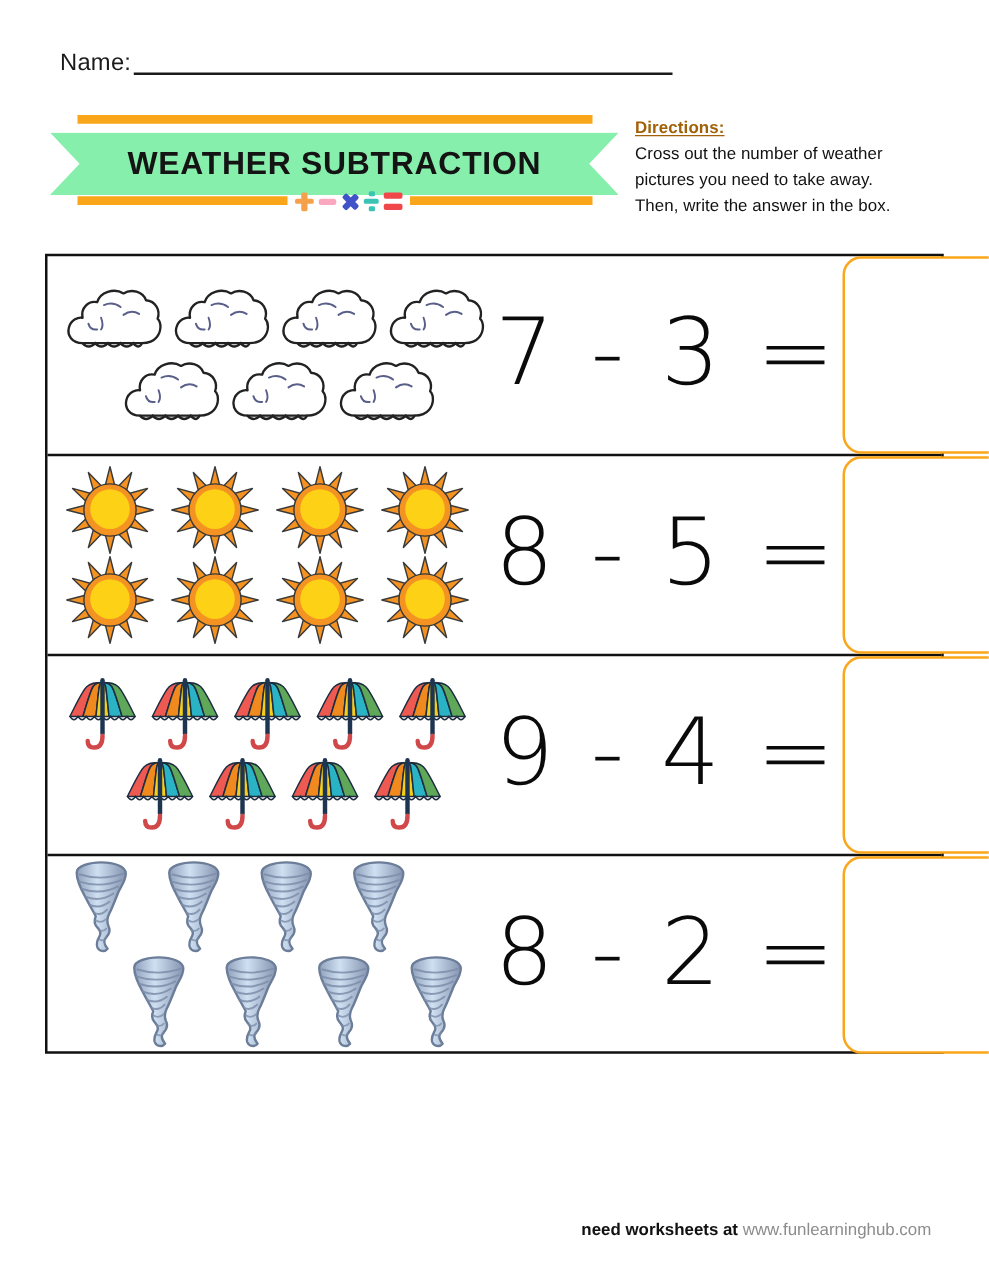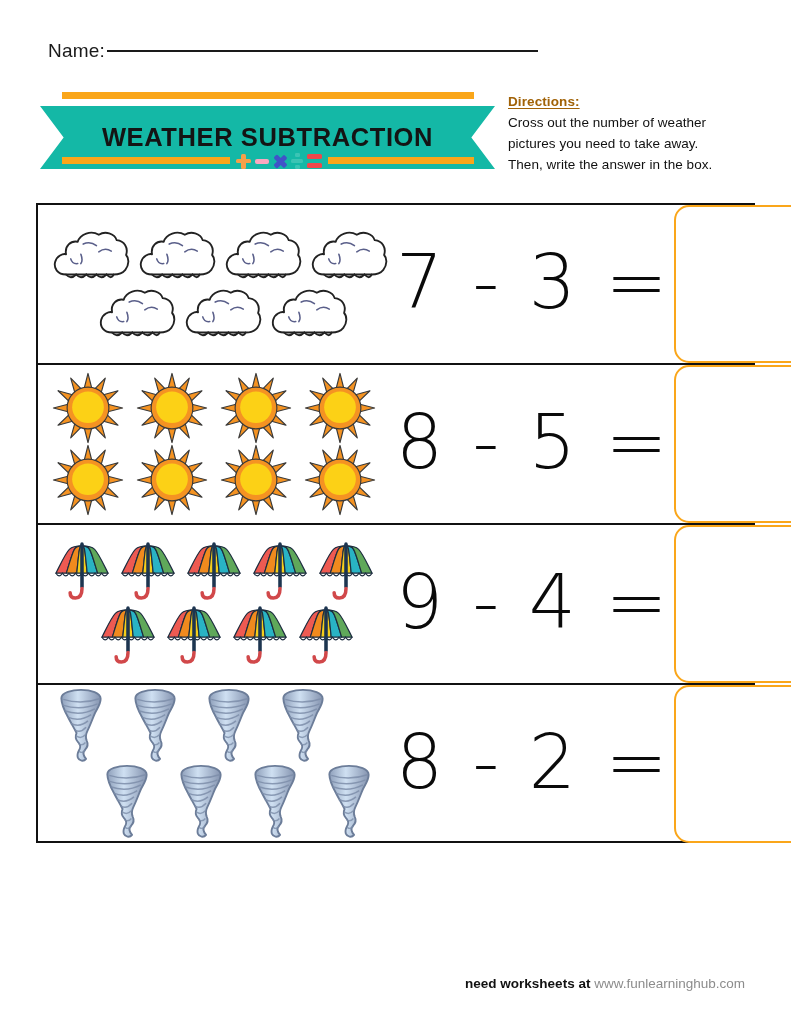--- a/index.html
+++ b/index.html
@@ -14,21 +14,21 @@
     font-family: "Liberation Sans", sans-serif;
     overflow: hidden;
   }
 
   
   .name-row {
     position: absolute;
     left: 48px;
     top: 41px;
     display: flex;
-    align-items: center;
+    align-items: flex-end;
     width: 490px;
   }
   .name-label {
     font-size: 19px;
     color: #1a1a1a;
     letter-spacing: .2px;
     line-height: 1;
     padding-bottom: 1px;
   }
   .name-rule {
@@ -56,22 +56,22 @@
   }
   .banner-bar.top { top: 0px; }
   .banner-bar.bl  { top: 65px; left: 22px; width: 168px; }
   .banner-bar.br  { top: 65px; left: 288px; width: 146px; }
 
   .ribbon {
     position: absolute;
     left: 0px;
     top: 14px;
     width: 455px;
-    height: 63px;
-    background: #14b8a6;
+    height: 50px;
+    background: #86efac;
     -webkit-clip-path: polygon(0 0, 100% 0, 100% 100%, 0 100%, 5.2% 50%);
     clip-path: polygon(0% 0%, 100% 0%, 94.8% 50%, 100% 100%, 0% 100%, 5.2% 50%);
     display: flex;
     align-items: center;
     justify-content: center;
   }
   .ribbon-title {
     font-size: 25.5px;
     font-weight: 700;
     color: #141414;

